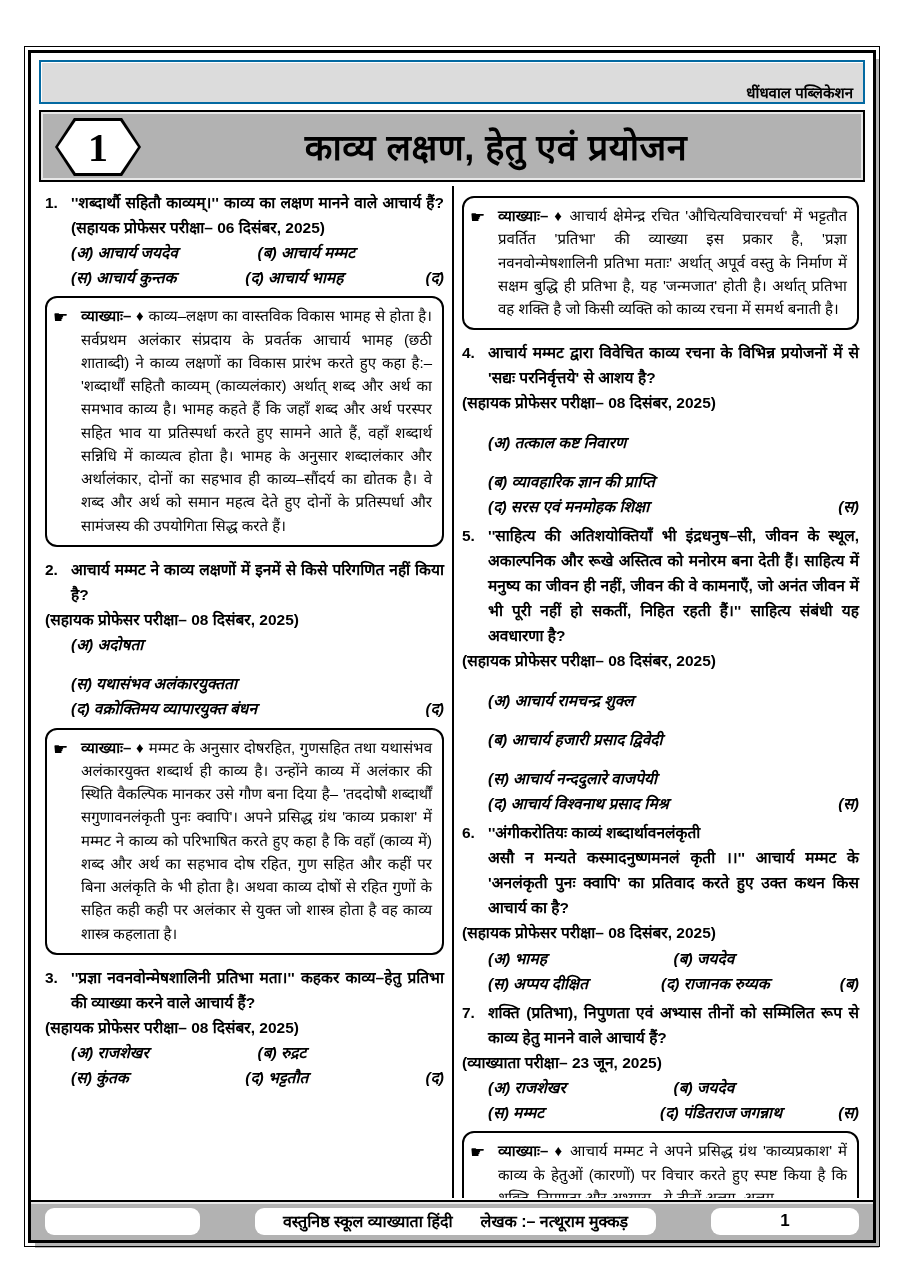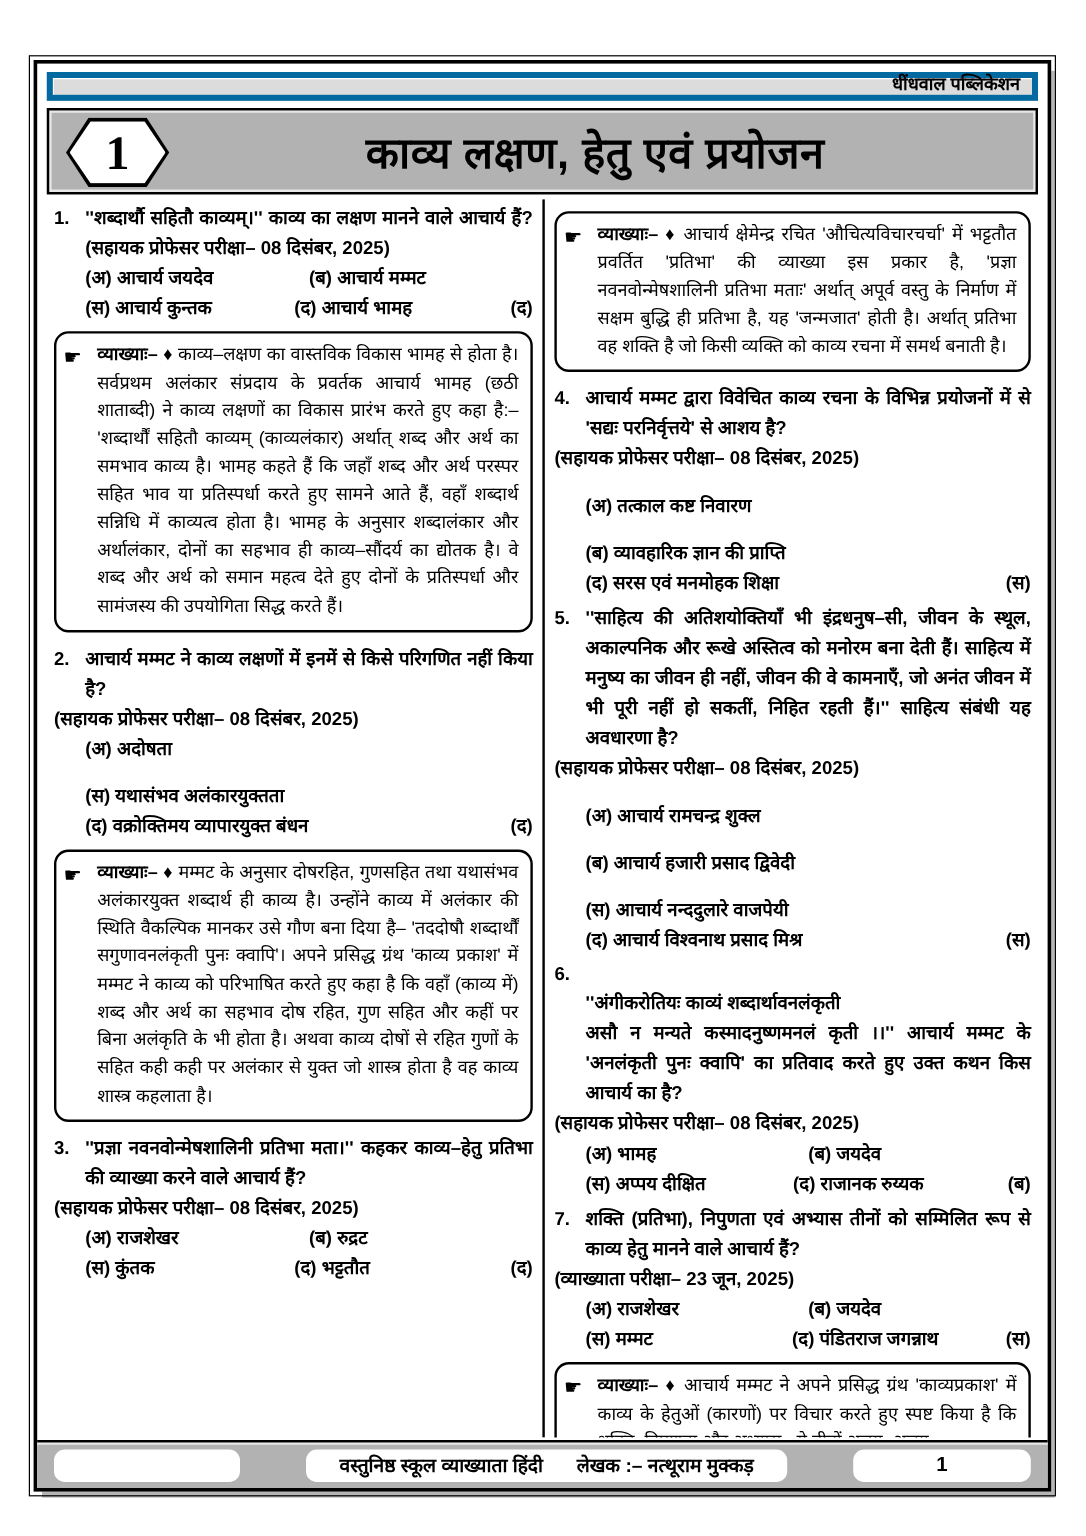--- a/index.html
+++ b/index.html
@@ -4,22 +4,22 @@
 <style>
   * { margin:0; padding:0; box-sizing:border-box; }
   html,body { width:905px; height:1280px; background:#fff; font-family:"Liberation Sans","DejaVu Sans",sans-serif; }
   .page {
     position:absolute; left:28px; top:50px; width:848px; height:1193px;
     background:#fff; border:3px solid #000; outline:1px solid #000; outline-offset:3px;
     box-shadow:5px 7px 0 -2px #b5b5b5;
     display:flex; flex-direction:column;
   }
   .pub-strip {
-    margin:7px 8px 0 8px; height:24px; background:#dcdcdc;
-    border:5px solid #0369a1; box-shadow:inset 1px 1px 0 #fff;
+    margin:7px 8px 0 8px; height:44px; background:#dcdcdc;
+    border:2px solid #0369a1; box-shadow:inset 1px 1px 0 #fff;
     display:flex; align-items:flex-end; justify-content:flex-end;
     font-size:15px; font-weight:bold; padding-right:10px;
   }
   .title-bar {
     margin:6px 8px 4px 8px; height:72px; background:#b2b2b2;
     border:2px solid #000; box-shadow:inset 0 0 0 2px #e8e8e8;
     display:flex; align-items:center; position:relative;
   }
   .hex-wrap { position:absolute; left:14px; top:6px; width:86px; height:58px; }
   .hex-outer {
@@ -37,23 +37,23 @@
     flex:1; text-align:center; font-size:36px; font-weight:bold; letter-spacing:0.5px;
     padding-left:88px;
   }
   .content { flex:1; display:flex; overflow:hidden; padding:0 6px; }
   .col { width:50%; padding:4px 8px 0 8px; }
   .col-right { border-left:2px solid #000; }
   .q { font-size:15.5px; font-weight:bold; line-height:1.62; text-align:justify; margin-bottom:4px; }
   .q-head { display:flex; }
   .q-num { flex:0 0 26px; }
   .q-text { flex:1; }
-  .q-text.verse { white-space:pre-line;margin-top:24px; }
+  .q-text.verse { white-space:pre-line; }
   .exam-line { text-align:left; padding-right:6px; }
-  .opt-row { display:flex; padding-left:26px; }
+  .opt-row { display:flex; padding-left:26px;font-style:italic; }
   .opt { flex:1; }
   .opt-full { flex:1 1 100%;margin-top:14px; }
   .ans { margin-left:auto; flex:0 0 auto; padding-left:6px; }
   .expl {
     border:2px solid #000; border-radius:12px; margin:6px 0 10px 0;
     padding:6px 10px 8px 6px; display:flex;
     font-size:15px; line-height:1.55;
   }
   .hand { flex:0 0 28px; font-size:17px; padding-top:1px; }
   .expl-body { flex:1; text-align:justify; }
@@ -87,21 +87,21 @@
     <div class="chapter-title">काव्य लक्षण, हेतु एवं प्रयोजन</div>
   </div>
 
   <div class="content">
 
     <div class="col col-left">
 
       <div class="q">
         <div class="q-head">
           <span class="q-num">1.</span>
-          <span class="q-text">''शब्दार्थौ सहितौ काव्यम्।'' काव्य का लक्षण मानने वाले आचार्य हैं?(सहायक प्रोफेसर परीक्षा– 08 दिसंबर, 2025)</span>
+          <span class="q-text">''शब्दार्थौ सहितौ काव्यम्।'' काव्य का लक्षण मानने वाले आचार्य हैं?(सहायक प्रोफेसर परीक्षा– 06 दिसंबर, 2025)</span>
         </div>
         <div class="opt-row">
           <span class="opt">(अ) आचार्य जयदेव</span>
           <span class="opt">(ब) आचार्य मम्मट</span>
         </div>
         <div class="opt-row">
           <span class="opt">(स) आचार्य कुन्तक</span>
           <span class="opt">(द) आचार्य भामह</span>
           <span class="ans">(द)</span>
         </div>

